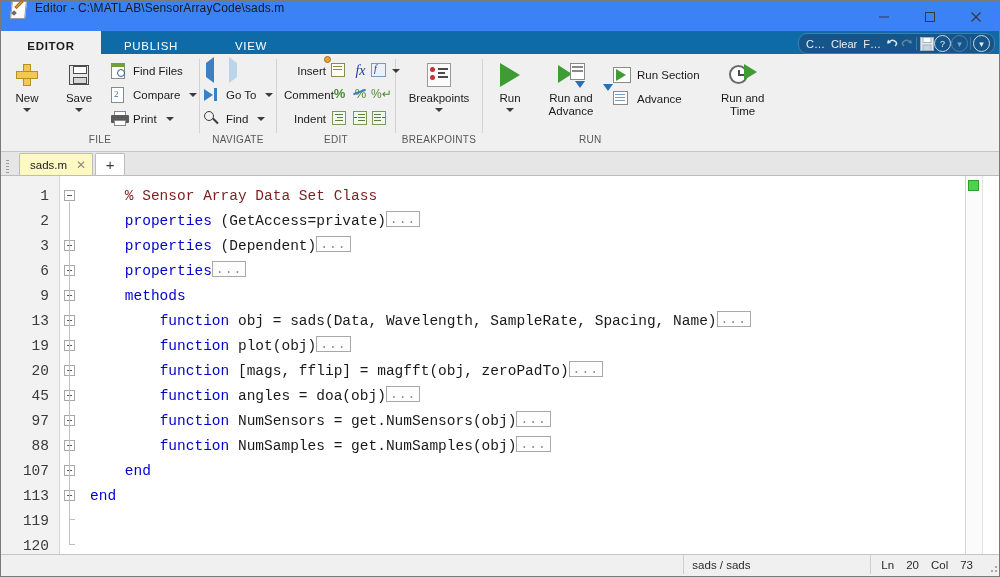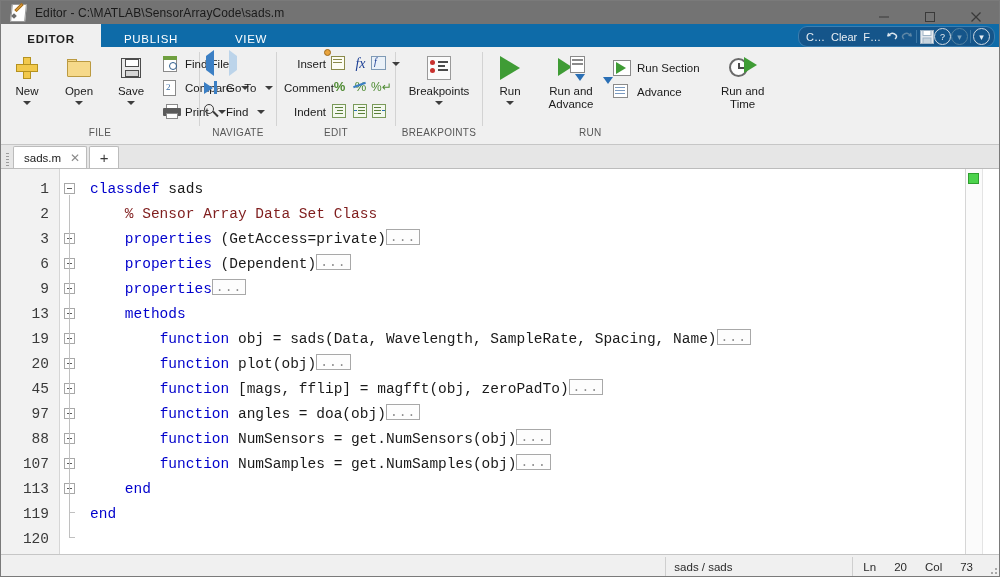--- a/index.html
+++ b/index.html
@@ -8,21 +8,21 @@
     font-family:"Liberation Sans", sans-serif;
     font-size:12px;
     background:#ffffff;
     overflow:hidden;
     -webkit-font-smoothing:antialiased;
   }
   .app { width:1000px; height:577px; position:relative; display:flex; flex-direction:column;
          border:1px solid #7a7a7a; box-sizing:border-box; background:#fff; }
 
   
-  .titlebar { height:23px; background:#737373; display:flex; align-items:center;
+  .titlebar { height:30px; background:#3b82f6; display:flex; align-items:flex-start;
               flex:0 0 auto; border-bottom:0px; position:relative; }
   .title-icon { width:17px; height:17px; margin-left:9px; margin-right:8px; position:relative; flex:0 0 auto; }
   .title-icon .sheet { position:absolute; left:1px; top:0px; width:13px; height:16px;
         background:#fdfdfd; border:1px solid #9a9a9a; transform:skewX(-6deg); }
   .title-icon .pen { position:absolute; left:4px; top:2px; width:10px; height:3px;
         background:#e8a33d; transform:rotate(-45deg); border:1px solid #9d6a1c; box-sizing:border-box;}
   .title-icon .nib { position:absolute; left:2px; top:10px; width:4px; height:4px;
         background:#6b6b6b; transform:rotate(45deg); }
   .title-text { font-size:12px; color:#1a1a1a; letter-spacing:0.1px; }
   .win-controls { position:absolute; right:0; top:0; height:31px; display:flex; }
@@ -140,22 +140,22 @@
   .i-runtime .hh{position:absolute;left:9px;top:8px;width:2px;height:6px;background:#4a4a4a;}
   .i-runtime .mm{position:absolute;left:9px;top:12px;width:6px;height:2px;background:#4a4a4a;}
   .i-runtime .tri{position:absolute;right:0;top:2px;width:0;height:0;border-top:8px solid transparent;border-bottom:8px solid transparent;border-left:13px solid #3f9c35;}
 
   
   .doctabbar { height:23px; background:#e6e6e6; display:flex; align-items:flex-end; flex:0 0 auto;
                border-bottom:1px solid #bcbcbc; }
   .grip { width:9px; height:18px; margin-left:2px; display:flex; flex-direction:column;
           justify-content:center; align-items:center; gap:2px; }
   .grip i { display:block; width:3px; height:1px; background:#9b9b9b; }
-  .dtab { height:21px; background:#ffffff; border:1px solid #bcbcbc; border-bottom:none;
-          display:flex; align-items:center; padding:0 6px 0 10px; margin-left:1px;
+  .dtab { height:21px; background:#fef9c3; border:1px solid #bcbcbc; border-bottom:none;
+          display:flex; align-items:center; padding:0 6px 0 10px; margin-left:7px;
           border-radius:2px 2px 0 0; }
   .dtab .nm { font-size:11.5px; color:#1a1a1a; }
   .dtab .x { font-size:12px; color:#8a8a8a; margin-left:9px; }
   .dtab-add { height:21px; width:28px; background:#fff; border:1px solid #bcbcbc; border-bottom:none;
               display:flex; align-items:center; justify-content:center; margin-left:2px;
               border-radius:2px 2px 0 0; font-size:15px; color:#3a3a3a; }
 
   
   .editor-wrap { flex:1; display:flex; min-height:0; background:#fff; position:relative; }
   .gutter { width:58px; background:#f2f2f2; border-right:1px solid #d6d6d6; padding-top:8px;
@@ -180,25 +180,25 @@
           padding:0 3px; line-height:16px; height:16px; vertical-align:2px; font-size:13px;
           letter-spacing:1px; box-sizing:border-box; }
   .analyzer { width:16px; background:#fbfbfb; border-left:1px solid #d6d6d6; flex:0 0 auto;
               position:relative; }
   .analyzer .ok { position:absolute; left:2px; top:4px; width:11px; height:11px;
                   background:#4cd34c; border:1px solid #2f9f2f; box-sizing:border-box; }
   .vscroll { width:16px; background:#fff; border-left:1px solid #e4e4e4; flex:0 0 auto; }
 
   
   .statusbar { height:21px; background:#f0f0f0; border-top:1px solid #c6c6c6; display:flex;
-               align-items:flex-end; justify-content:flex-end; flex:0 0 auto; }
+               align-items:flex-start; justify-content:flex-end; flex:0 0 auto; }
   .sb-cell { height:19px; display:flex; align-items:center; font-size:11.5px; color:#2a2a2a;
              border-left:1px solid #cfcfcf; padding:0 8px; }
   .sb-func { min-width:170px; }
-  .sb-pos { display:flex; align-items:center; gap:18px; padding:0 10px; }
+  .sb-pos { display:flex; align-items:center; gap:12px; padding:0 10px; }
   .sb-pos .k { color:#2a2a2a; }
   .sb-grip { width:16px; height:19px; position:relative; }
   .sb-grip i { position:absolute; width:2px; height:2px; background:#a8a8a8; }
 </style>
 </head>
 <body>
 
 <div class="app">
 
   <div class="titlebar">
@@ -267,30 +267,20 @@
 
   <div class="ribbon">
 
     <div class="rgroup" style="width:198px;">
       <div class="rgroup-body">
         <div class="bigbtn" style="min-width:42px;">
           <div class="glyph">
               <div class="i-plus"></div>
             </div>
           <div class="lbl">New</div>
-          <div class="caret-dn"></div>
-        </div>
-        <div class="bigbtn" style="min-width:42px;">
-          <div class="glyph">
-              <div class="i-folder">
-                <div class="tab"></div>
-                <div class="bk"></div>
-              </div>
-            </div>
-          <div class="lbl">Open</div>
           <div class="caret-dn"></div>
         </div>
         <div class="bigbtn" style="min-width:42px;">
           <div class="glyph">
               <div class="i-save">
                 <div class="sh"></div>
                 <div class="lb"></div>
               </div>
             </div>
           <div class="lbl">Save</div>
@@ -510,21 +500,20 @@
           <div class="foldbox plus"></div>
         </div>
         <div class="foldrow"></div>
         <div class="foldrow"></div>
         <div class="vline" style="left: 9px; top: 26px; height: 342px;"></div>
         <div class="hstub" style="top: 368px;"></div>
         <div class="vline" style="left: 9px; top: 176px; height: 167px;"></div>
         <div class="hstub" style="top: 343px;"></div>
       </div>
     <div class="code" id="codearea">
-        <div class="cline"><span class="kw">classdef</span><span class="tx"> sads</span></div>
         <div class="cline">    <span class="cm">% Sensor Array Data Set Class</span></div>
         <div class="cline">    <span class="kw">properties</span><span class="tx"> (GetAccess=private)</span><span class="fold">...</span></div>
         <div class="cline">    <span class="kw">properties</span><span class="tx"> (Dependent)</span><span class="fold">...</span></div>
         <div class="cline">    <span class="kw">properties</span><span class="fold">...</span></div>
         <div class="cline">    <span class="kw">methods</span></div>
         <div class="cline">        <span class="kw">function</span><span class="tx"> obj = sads(Data, Wavelength, SampleRate, Spacing, Name)</span><span class="fold">...</span></div>
         <div class="cline">        <span class="kw">function</span><span class="tx"> plot(obj)</span><span class="fold">...</span></div>
         <div class="cline">        <span class="kw">function</span><span class="tx"> [mags, fflip] = magfft(obj, zeroPadTo)</span><span class="fold">...</span></div>
         <div class="cline">        <span class="kw">function</span><span class="tx"> angles = doa(obj)</span><span class="fold">...</span></div>
         <div class="cline">        <span class="kw">function</span><span class="tx"> NumSensors = get.NumSensors(obj)</span><span class="fold">...</span></div>

